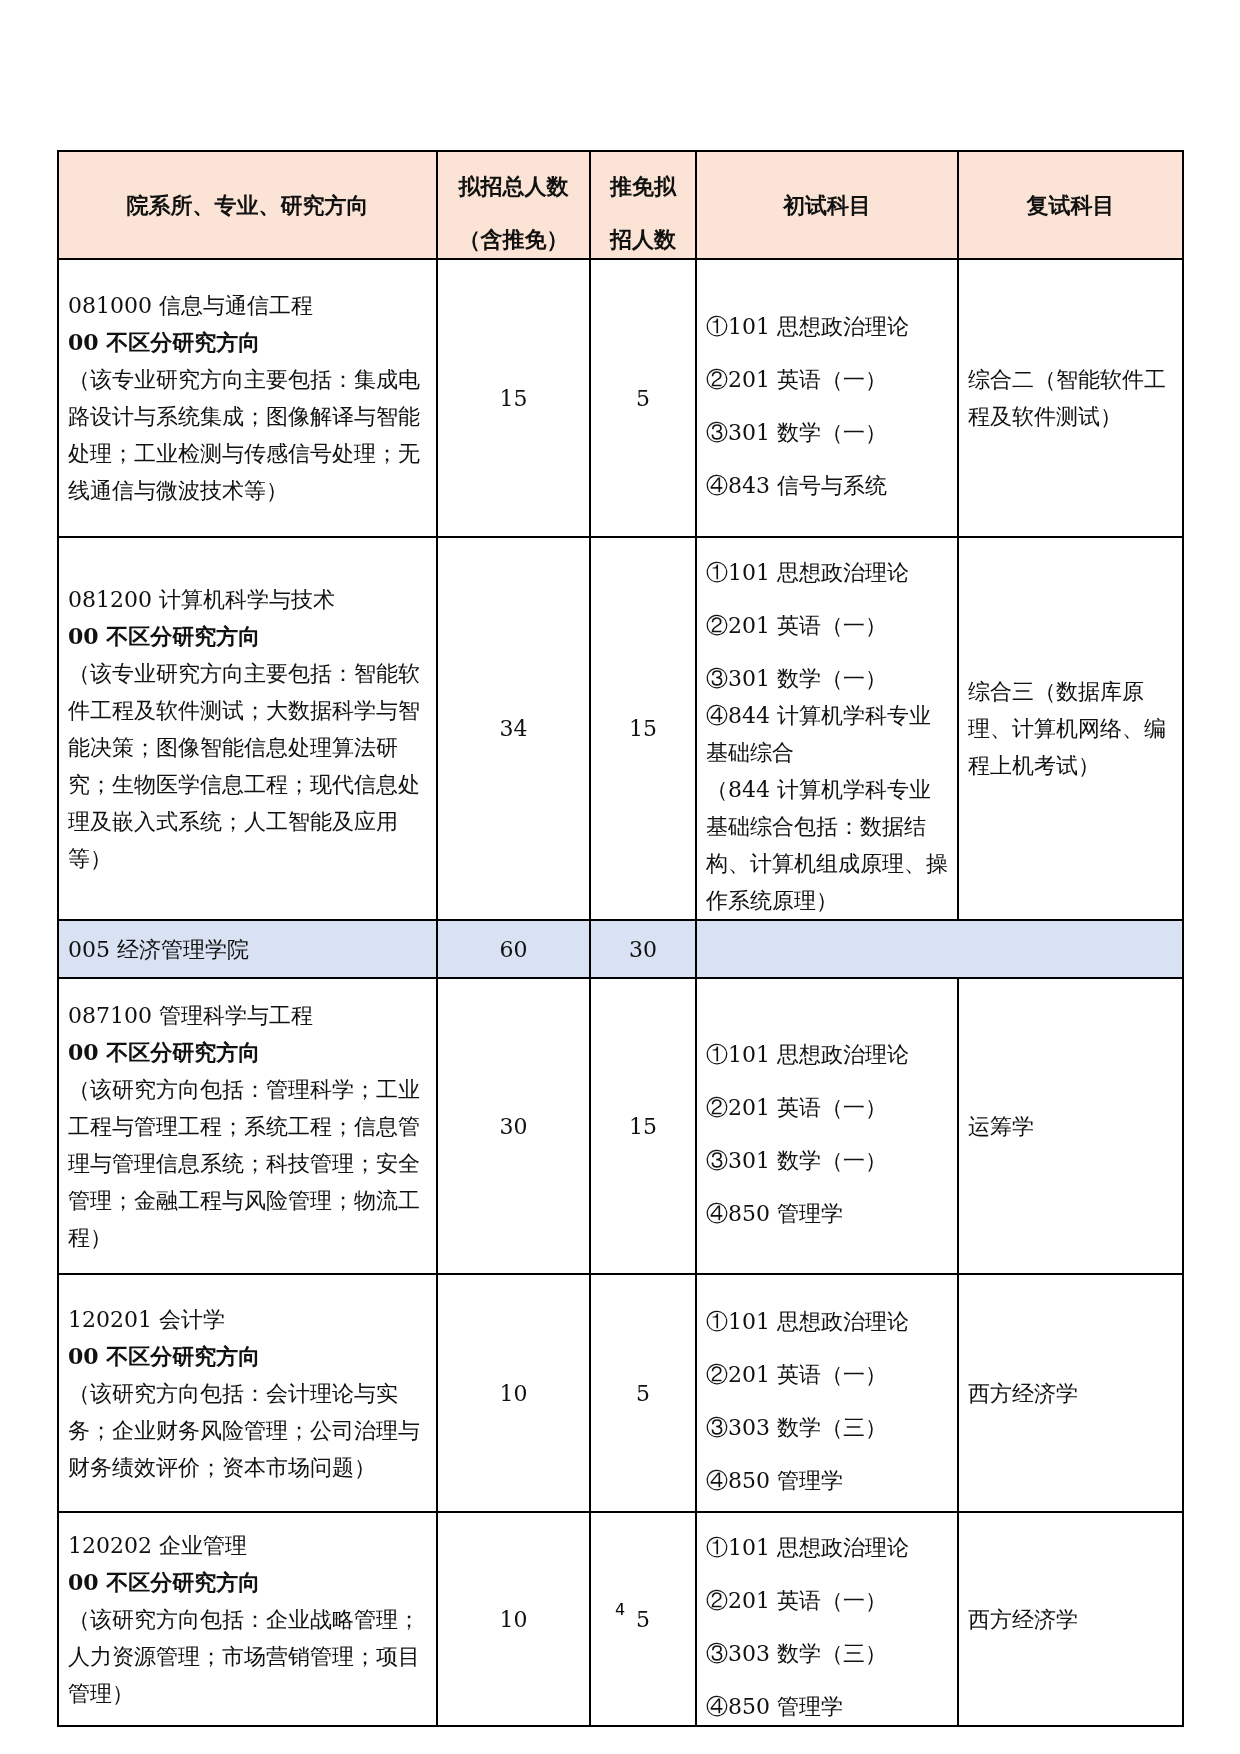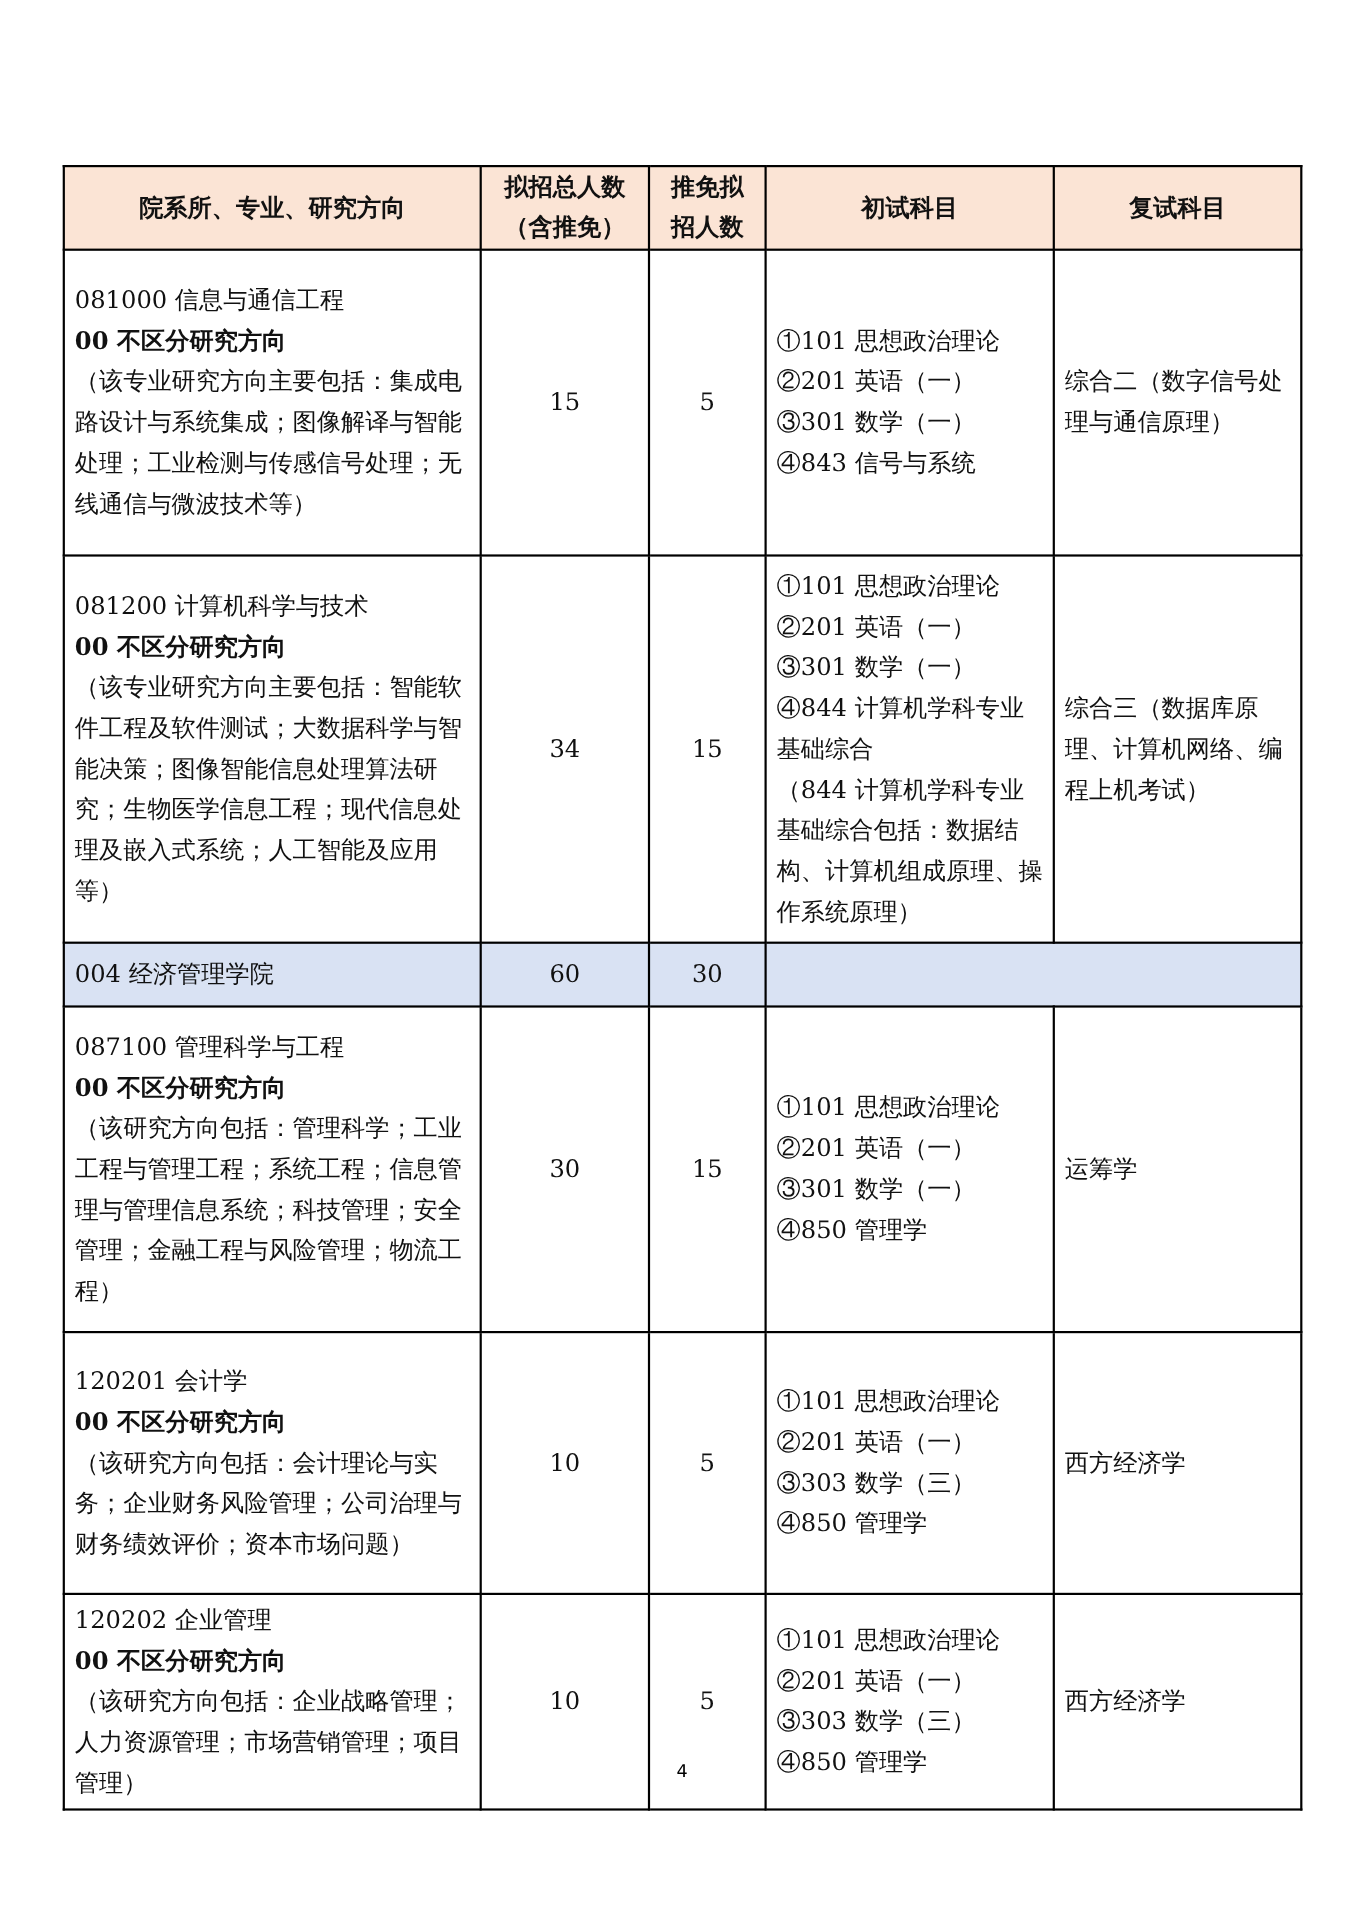--- a/index.html
+++ b/index.html
@@ -27,21 +27,21 @@
     height: 74px;
     font-weight: bold;
     text-align: center;
     line-height: 37px;
     padding: 0 4px;
   }
   .num { text-align: center; font-weight: bold; margin-top: 39px; }
   .major-code { font-weight: normal; display: block; }
   .direction { font-weight: bold; display: block; }
   .desc { display: block; }
-  .exam-line { display: block; white-space: nowrap; }
+  .exam-line { display: block; white-space: nowrap; margin-top: 16px; }
   .exam-wrap { display: block; }
   tr.school-row td { background: #d9e2f3; height: 56px; }
   tr.school-row td.school-name { font-weight: normal; }
   .page-number {
     position: absolute; left: 0; width: 1240px; top: 1600px;
     text-align: center; font-family: "DejaVu Sans", "Liberation Sans", sans-serif;
     font-size: 16px; color: #000;
   }
 </style>
 </head>
@@ -79,21 +79,21 @@
         <span class="desc">（该专业研究方向主要包括：集成电路设计与系统集成；图像解译与智能处理；工业检测与传感信号处理；无线通信与微波技术等）</span>
       </td>
       <td class="num">15</td>
       <td class="num">5</td>
       <td>
         <span class="exam-line">①101 思想政治理论</span>
         <span class="exam-line">②201 英语（一）</span>
         <span class="exam-line">③301 数学（一）</span>
         <span class="exam-line">④843 信号与系统</span>
       </td>
-      <td>综合二（数字信号处理与通信原理）</td>
+      <td>综合二（智能软件工程及软件测试）</td>
     </tr>
 
     <tr style="height:352px">
       <td>
         <span class="major-code">081200 计算机科学与技术</span>
         <span class="direction">00 不区分研究方向</span>
         <span class="desc">（该专业研究方向主要包括：智能软件工程及软件测试；大数据科学与智能决策；图像智能信息处理算法研究；生物医学信息工程；现代信息处理及嵌入式系统；人工智能及应用等）</span>
       </td>
       <td class="num">34</td>
       <td class="num">15</td>
@@ -101,21 +101,21 @@
         <span class="exam-line">①101 思想政治理论</span>
         <span class="exam-line">②201 英语（一）</span>
         <span class="exam-line">③301 数学（一）</span>
         <span class="exam-wrap">④844 计算机学科专业基础综合</span>
         <span class="exam-wrap">（844 计算机学科专业基础综合包括：数据结构、计算机组成原理、操作系统原理）</span>
       </td>
       <td>综合三（数据库原理、计算机网络、编程上机考试）</td>
     </tr>
 
     <tr class="school-row">
-      <td class="school-name">004 经济管理学院</td>
+      <td class="school-name">005 经济管理学院</td>
       <td class="num">60</td>
       <td class="num">30</td>
       <td colspan="2"></td>
     </tr>
 
     <tr style="height:296px">
       <td>
         <span class="major-code">087100 管理科学与工程</span>
         <span class="direction">00 不区分研究方向</span>
         <span class="desc">（该研究方向包括：管理科学；工业工程与管理工程；系统工程；信息管理与管理信息系统；科技管理；安全管理；金融工程与风险管理；物流工程）</span>

